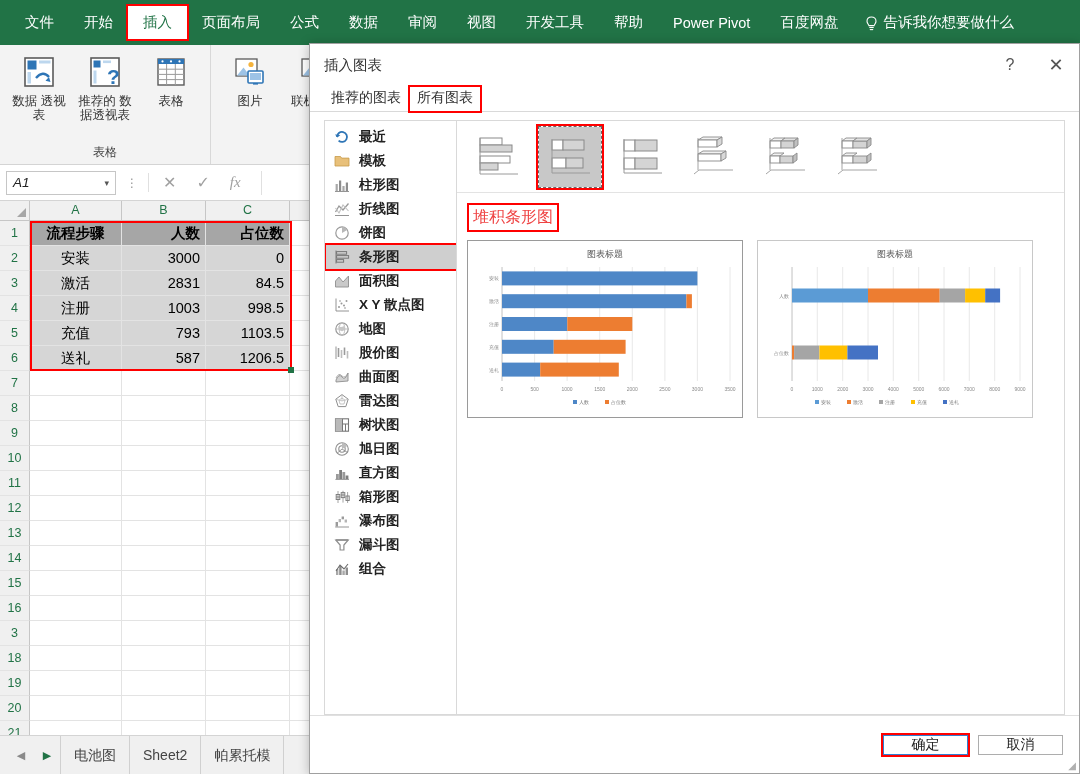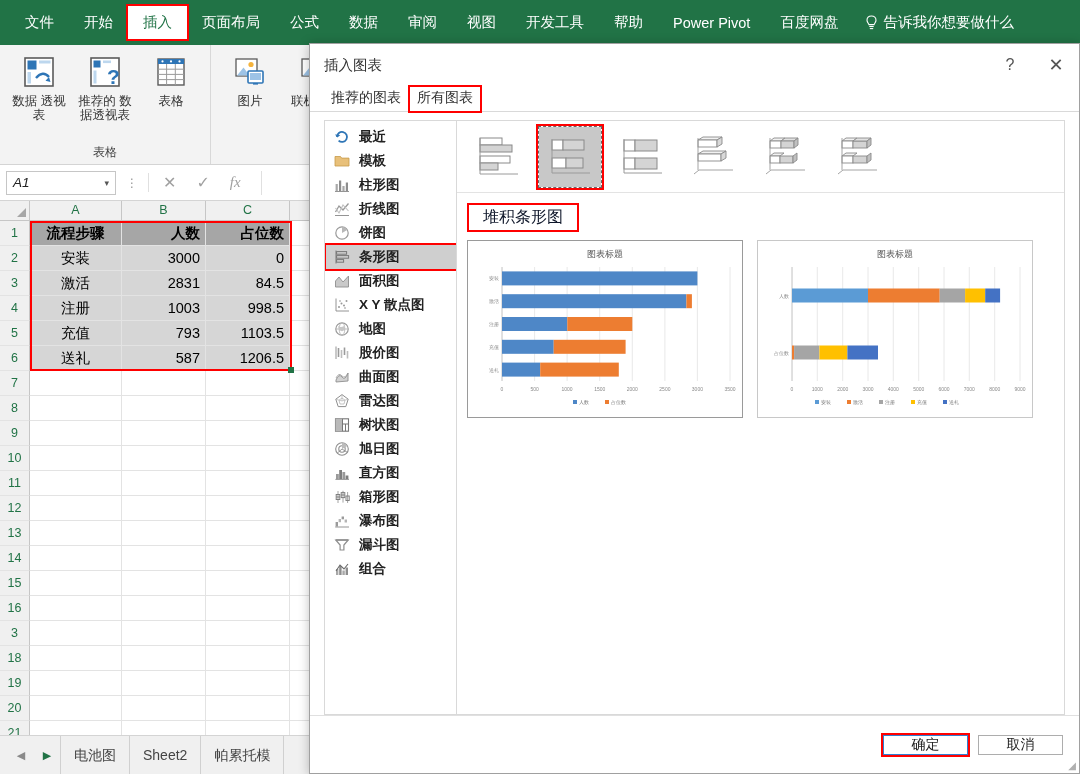--- a/index.html
+++ b/index.html
@@ -16,21 +16,21 @@
     padding-left:10px; color:#fff; position:relative;
   }
   .rtab {
     padding:7px 15px; font-size:14.5px; color:#ffffff; cursor:pointer;
     white-space:nowrap; position:relative;
   }
   .rtab.active {
     background:#ffffff; color:#217346; font-weight:normal;
     outline:2px solid #ff0000; z-index:3;
   }
-  .tellme { display:flex; align-items:center; gap:5px; padding:7px 12px; font-size:14.5px;}
+  .tellme { display:flex; align-items:flex-end; gap:5px; padding:7px 12px; font-size:14.5px;}
   .bulb { width:13px; height:16px; display:inline-block; position:relative;}
   .bulb svg{display:block}
 
   .ribbon-body {
     height:120px; background:#f3f3f3; border-bottom:1px solid #d4d4d4;
     display:flex; align-items:stretch; position:relative;
   }
   .rgroup { display:flex; flex-direction:column; align-items:center;
             padding:5px 8px 0 8px; position:relative; }
   .rgroup + .rgroup { border-left:1px solid #d8d8d8; }
@@ -118,21 +118,21 @@
                 display:flex; flex-direction:column; min-width:0;}
   .subtypes { height:72px; display:flex; align-items:center; gap:10px; padding:4px 10px;
               border-bottom:1px solid #e3e3e3; }
   .sub { width:62px; height:60px; display:flex; align-items:center; justify-content:center;
          cursor:pointer; position:relative;}
   .sub.sel { background:#c8c8c8; outline:1px dashed #666; }
   .sub.sel:after { content:""; position:absolute; left:-3px; top:-3px; right:-3px; bottom:-3px;
                    border:2px solid #ff0000;}
 
   .preview-area { flex:1; padding:10px 10px 0 10px; }
-  .pv-title { display:inline-block; font-size:16px; color:#0f172a; padding:2px 14px;
+  .pv-title { display:inline-block; font-size:16px; color:#ef4444; padding:2px 4px;
               border:2px solid #ff0000; margin-bottom:8px;}
   .pv-row { display:flex; gap:14px; }
   .pv-card { width:276px; height:178px; border:1px solid #c8c8c8; background:#fff;
              position:relative; padding:4px;}
   .pv-card.one { border:1px solid #9a9a9a; background:#fff; }
   .chart-title { text-align:center; font-size:9px; color:#555; padding-top:3px; }
 
   .dlg-foot { height:58px; display:flex; align-items:center; justify-content:flex-end;
               gap:10px; padding:0 16px; border-top:1px solid #e0e0e0; background:#fff;}
   .dbtn { width:85px; height:20px; font-size:14px; border:1px solid #adadad;

